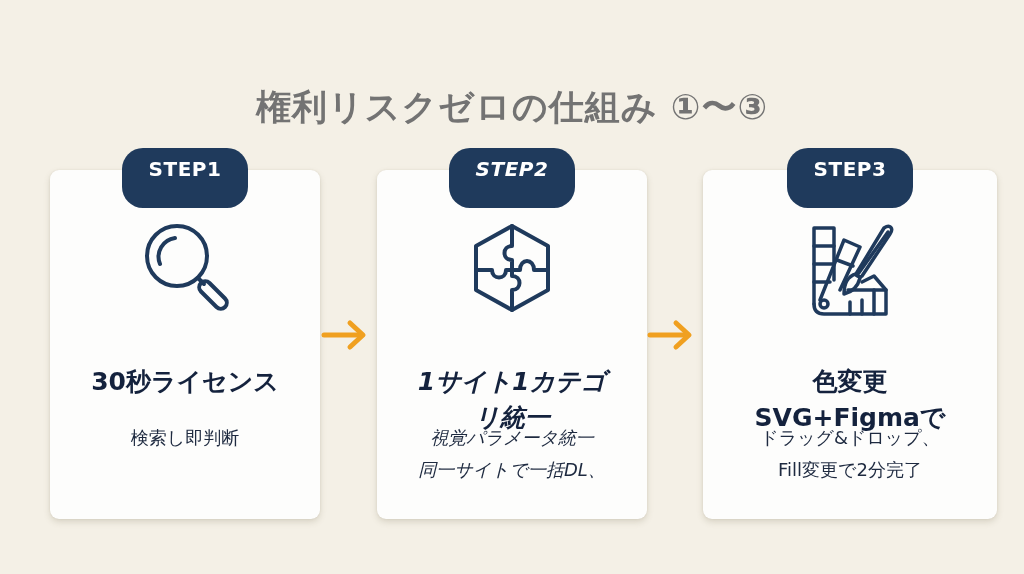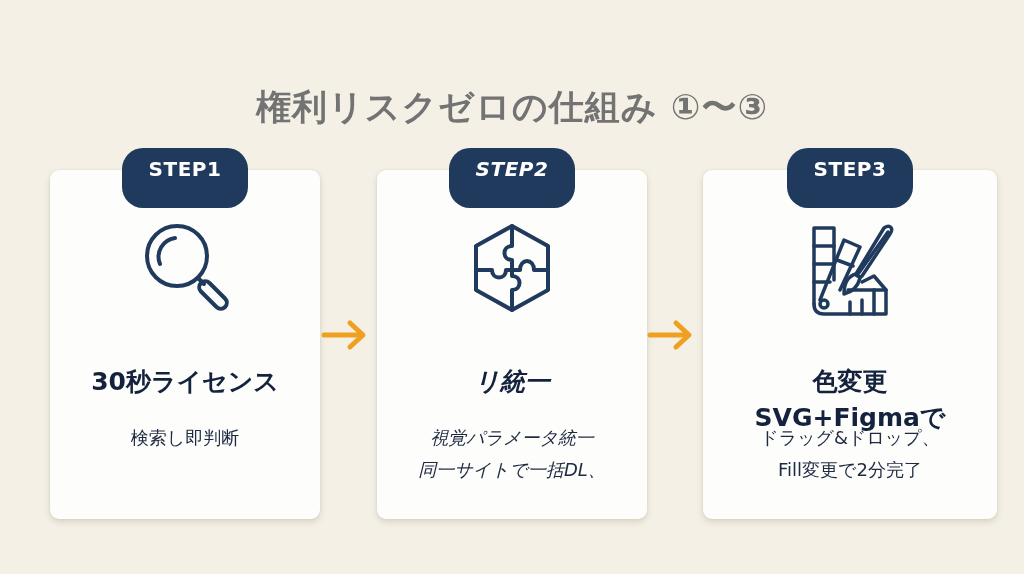--- a/index.html
+++ b/index.html
@@ -123,20 +123,21 @@
     <svg viewBox="0 0 100 96" fill="none" stroke="#1f3a5c" stroke-width="4" stroke-linejoin="round" stroke-linecap="round">
       <path d="M50 6 L86 26 L86 70 L50 90 L14 70 L14 26 Z"></path>
 
       <path d="M50 6 L50 26 C40 26 40 40 50 40 L50 56 C60 56 60 70 50 70 L50 90"></path>
 
       <path d="M14 50 L30 50 C30 60 44 60 44 50 L50 50"></path>
       <path d="M50 50 L58 50 C58 38 72 38 72 50 L86 50"></path>
     </svg>
   </div>
   <div class="heading">
+    <span class="line">1サイト1カテゴ</span>
     <span class="line">リ統一</span>
   </div>
   <div class="body-text">
     <span class="line">視覚パラメータ統一</span>
     <span class="line">同一サイトで一括DL、</span>
   </div>
 </div>
 
 <div class="arrow a2">
   <svg viewBox="0 0 50 34" fill="none" stroke="#f0a020" stroke-width="5" stroke-linecap="round" stroke-linejoin="round">

